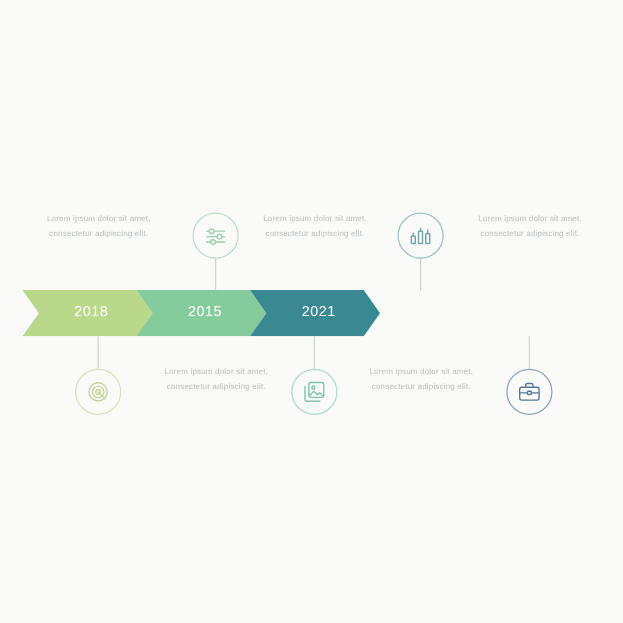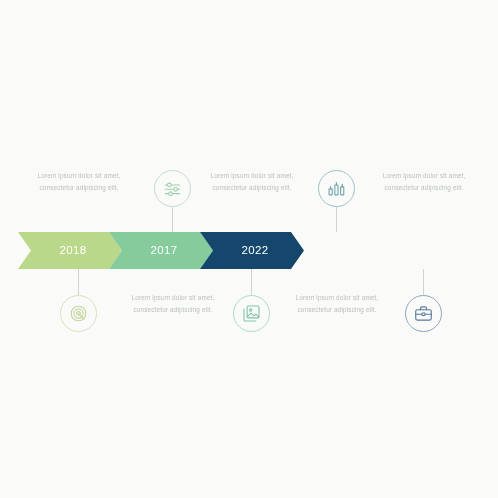--- a/index.html
+++ b/index.html
@@ -93,31 +93,31 @@
       <svg width="104" height="37" viewBox="0 0 104 37" style="position:absolute;left:0;top:0;">
         <path d="M0,0 L91,0 L104,18.5 L91,37 L0,37 L13,18.5 Z" fill="#b9d88a"></path>
       </svg>
       <span class="chevron-year">2018</span>
     </div>
 
     <div class="chevron" style="width:104px;">
       <svg width="104" height="37" viewBox="0 0 104 37" style="position:absolute;left:0;top:0;">
         <path d="M0,0 L91,0 L104,18.5 L91,37 L0,37 L13,18.5 Z" fill="#86cb9b"></path>
       </svg>
-      <span class="chevron-year">2017</span>
+      <span class="chevron-year">2015</span>
     </div>
-
 
 
     <div class="chevron" style="width:104px;">
       <svg width="104" height="37" viewBox="0 0 104 37" style="position:absolute;left:0;top:0;">
-        <path d="M0,0 L91,0 L104,18.5 L91,37 L0,37 L13,18.5 Z" fill="#14476b"></path>
+        <path d="M0,0 L91,0 L104,18.5 L91,37 L0,37 L13,18.5 Z" fill="#3a8891"></path>
       </svg>
-      <span class="chevron-year">2022</span>
+      <span class="chevron-year">2021</span>
     </div>
+
 
   </div>
 
   <div class="stem stem-down" style="left:78px;"></div>
   <div class="stem stem-up" style="left:172px;"></div>
   <div class="stem stem-down" style="left:251px;"></div>
   <div class="stem stem-up" style="left:336px;"></div>
   <div class="stem stem-down" style="left:423px;"></div>
 
   <div class="icon-circle" style="left:60px;top:295px;border-color:#d8e3bd;">

